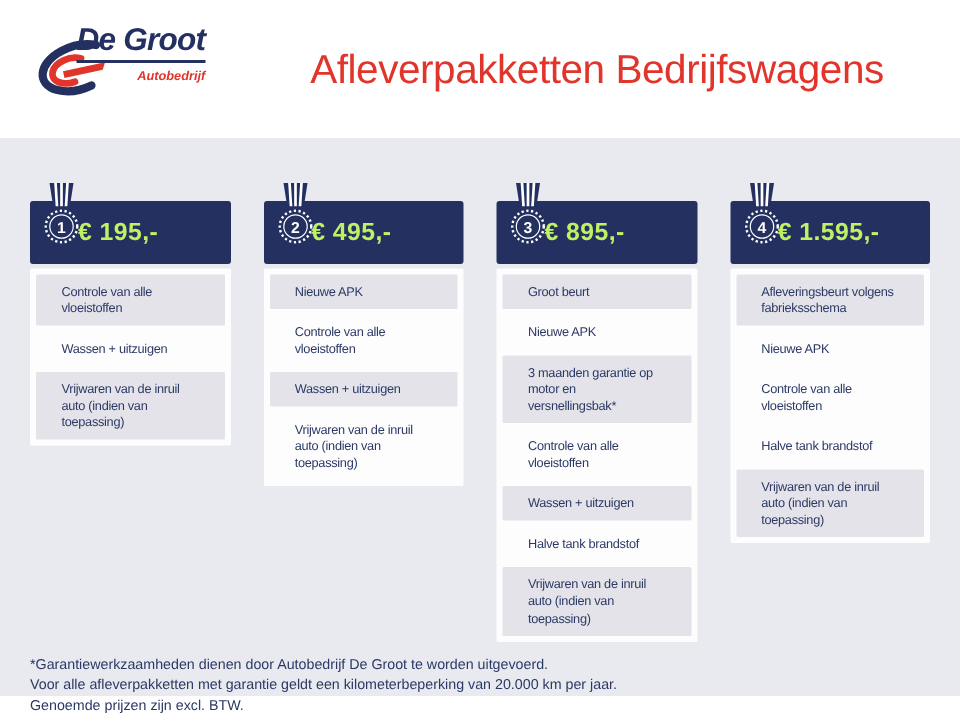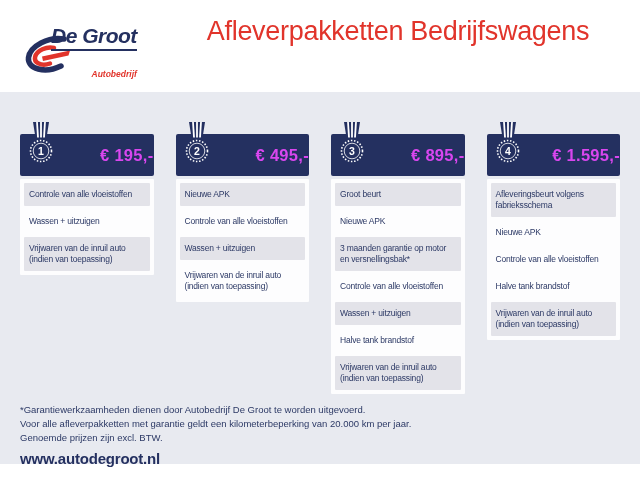--- a/index.html
+++ b/index.html
@@ -8,45 +8,45 @@
     --bg:#e8eaf0;
     --item-gray:#e3e3e9;
     --item-text:#2c3965;
   }
   *{box-sizing:border-box;margin:0;padding:0}
   html,body{width:640px;height:480px;overflow:hidden;background:#fff;
     font-family:"Liberation Sans",sans-serif;}
   .page{width:640px;height:480px;background:#fff;position:relative}
 
   
-  .top-bar{height:92px;background:#fff;display:flex;padding:16px 14px}
+  .top-bar{height:92px;background:#fff;display:flex;align-items:center;padding:2px 14px}
   .logo{position:relative;width:162px;height:78px;flex-shrink:0}
   .logo-emblem{position:absolute;left:0;top:16px}
   .logo-textblock{position:absolute;left:37px;top:8px;text-align:right}
   .logo-name{font-size:21px;font-weight:bold;font-style:italic;color:var(--navy);
     letter-spacing:-0.5px;border-bottom:2.5px solid var(--navy);padding-bottom:1px;
     display:inline-block}
   .logo-sub{font-size:8.5px;font-weight:bold;font-style:italic;color:var(--red);
-    margin-top:18px}
+    margin-top:3px}
   .page-title{flex:1;text-align:center;font-size:27px;color:var(--red);
     letter-spacing:-0.3px;padding-right:6px;white-space:nowrap}
 
   
   .content{background:var(--bg);height:372px;padding:42px 20px 0}
   .columns{display:grid;grid-template-columns:repeat(4,1fr);gap:22px;align-items:start}
 
   .pkg-header{position:relative;height:42px;background:var(--navy);border-radius:2px;
     display:flex;align-items:center}
   .medal{position:absolute;left:6px;top:-12px}
-  .pkg-price{flex:1;text-align:right;padding-left:32px;color:#d946ef;font-weight:bold;
+  .pkg-price{flex:1;text-align:left;padding-left:32px;color:#bef264;font-weight:bold;
     font-size:16.5px;letter-spacing:0.3px;white-space:nowrap}
 
   .pkg-body{background:#fdfdfe;margin-top:3px;padding:4px;border-radius:1px}
   .pkg-item{font-size:8.5px;letter-spacing:-0.2px;line-height:1.3;color:var(--item-text);
-    padding:6px 5px;margin-bottom:4px;background:#fdfdfe;border-radius:1px}
+    padding:6px 17px;margin-bottom:4px;background:#fdfdfe;border-radius:1px}
   .pkg-item:last-child{margin-bottom:0}
   .pkg-item.shaded{background:var(--item-gray)}
 
   
   .footer{margin-top:9px}
   .footer-note{font-size:9.5px;line-height:1.45;color:var(--item-text)}
   .footer-site{margin-top:5px;font-size:15px;font-weight:bold;color:var(--navy);
     letter-spacing:-0.2px}
 </style>
 </head>

